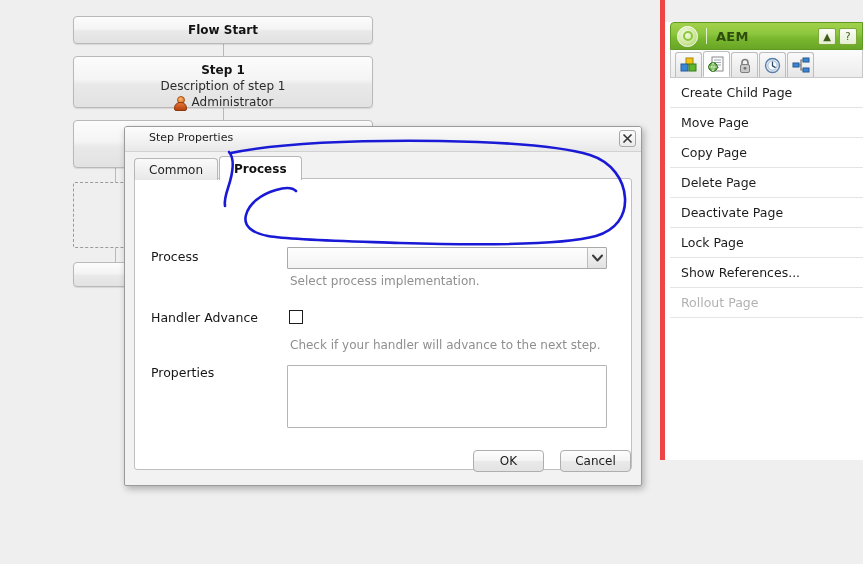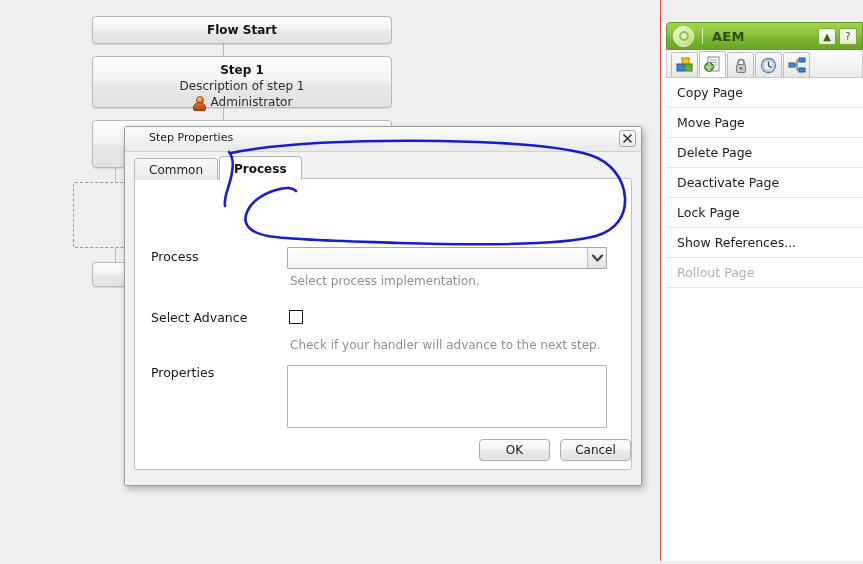--- a/index.html
+++ b/index.html
@@ -17,21 +17,20 @@
   
   #flow-canvas { position: absolute; left: 0; top: 0; width: 660px; height: 564px; background: #efefef; }
 
   .flow-node {
     position: absolute;
     background: linear-gradient(to bottom, #fcfcfc 0%, #f4f4f4 45%, #e9e9e9 55%, #e2e2e2 100%);
     border: 1px solid #b9b9b9;
     border-radius: 4px;
     box-shadow: 0 1px 1px rgba(0,0,0,0.10);
     text-align: center;
-    margin-left: 19px;
   }
   .flow-node .title { font-weight: bold; font-size: 12px; color: #131313; line-height: 16px; }
   .flow-node .desc  { font-size: 12px; color: #2b2b2b; line-height: 16px; }
   .flow-node .assignee {
     font-size: 12px; color: #2b2b2b; line-height: 16px;
     display: flex; align-items: center; justify-content: center; gap: 6px;
   }
   .person-icon { display:inline-block; width: 13px; height: 13px; position: relative; }
   .person-icon::before {
     content:""; position:absolute; left:4px; top:0px; width:6px; height:6px;
@@ -146,41 +145,41 @@
   }
 
   #arguments-textarea {
     position: absolute; left: 152px; top: 186px; width: 320px; height: 63px;
     background: #ffffff;
     border: 1px solid #b5b5b5;
     border-radius: 1px;
   }
 
   #dialog-buttons {
-    position: absolute; right: 10px; bottom: 24px;
-    display: flex; gap: 10px;
+    position: absolute; right: 10px; bottom: 13px;
+    display: flex; gap: 16px;
   }
   .dlg-btn {
     width: 71px; height: 22px;
     background: linear-gradient(to bottom, #fdfdfd 0%, #f4f4f4 48%, #e9e9e9 52%, #e3e3e3 100%);
     border: 1px solid #aeaeae;
     border-radius: 4px;
     font-size: 12px; color: #1b1b1b;
     display: flex; align-items: center; justify-content: center;
     cursor: pointer;
   }
 
   
   #annotation { position: absolute; left: 0; top: 0; width: 863px; height: 564px; pointer-events: none; z-index: 50; }
 
   
   #sidebar {
-    position: absolute; left: 660px; top: 0; width: 203px; height: 561px;
-    background: #ffffff;
-    border-left: 1px solid #ef4444;
+    position: absolute; left: 660px; top: 0; width: 203px; height: 460px;
+    background: #ffffff;
+    border-left: 5px solid #ef4444;
   }
   #sidebar-top-gap { position:absolute; left:0; top:0; right:0; height:22px; background:#efefef; }
 
   #aem-header {
     position: absolute; left: 5px; top: 22px; right: 0; height: 28px;
     background: linear-gradient(to bottom, #a4d14b 0%, #8cc63e 42%, #7ab82f 58%, #6aa526 100%);
     border: 1px solid #5f9a22;
     border-radius: 4px 0 0 0;
     display: flex; align-items: center;
   }
@@ -286,21 +285,21 @@
       <div id="process-combo">
         <div id="process-combo-value"></div>
         <div id="process-combo-arrow">
           <svg width="11" height="8" viewBox="0 0 11 8" aria-hidden="true">
             <path d="M1 1.5 L5.5 6.5 L10 1.5" stroke="#3b3b3b" stroke-width="2" fill="none" stroke-linecap="round" stroke-linejoin="round"></path>
           </svg>
         </div>
       </div>
       <div class="field-hint" style="left:155px; top:95px;">Select process implementation.</div>
 
-      <div class="field-label" style="top:131px;">Select Advance</div>
+      <div class="field-label" style="top:131px;">Handler Advance</div>
       <div id="handler-checkbox"></div>
       <div class="field-hint" style="left:155px; top:159px;">Check if your handler will advance to the next step.</div>
 
       <div class="field-label" style="top:186px;">Properties</div>
       <div id="arguments-textarea"></div>
     </div>
 
     <div id="dialog-buttons">
       <div class="dlg-btn">OK</div>
       <div class="dlg-btn">Cancel</div>
@@ -377,22 +376,23 @@
         <svg width="18" height="16" viewBox="0 0 18 16" aria-hidden="true">
           <rect x="1" y="6" width="6" height="4" fill="#3a86d6" stroke="#24588f"></rect>
           <rect x="11" y="1" width="6" height="4" fill="#3a86d6" stroke="#24588f"></rect>
           <rect x="11" y="11" width="6" height="4" fill="#3a86d6" stroke="#24588f"></rect>
           <path d="M7 8h2v-5h2M9 8v5h2" stroke="#6e6e6e" stroke-width="1.2" fill="none"></path>
         </svg>
       </div>
     </div>
 
     <div id="aem-menu">
+      <div class="menu-item">Create Child Page</div>
+      <div class="menu-item">Move Page</div>
       <div class="menu-item">Copy Page</div>
-      <div class="menu-item">Move Page</div>
       <div class="menu-item">Delete Page</div>
       <div class="menu-item">Deactivate Page</div>
       <div class="menu-item">Lock Page</div>
       <div class="menu-item">Show References...</div>
       <div class="menu-item disabled">Rollout Page</div>
     </div>
   </div>
 
 </div>
 

